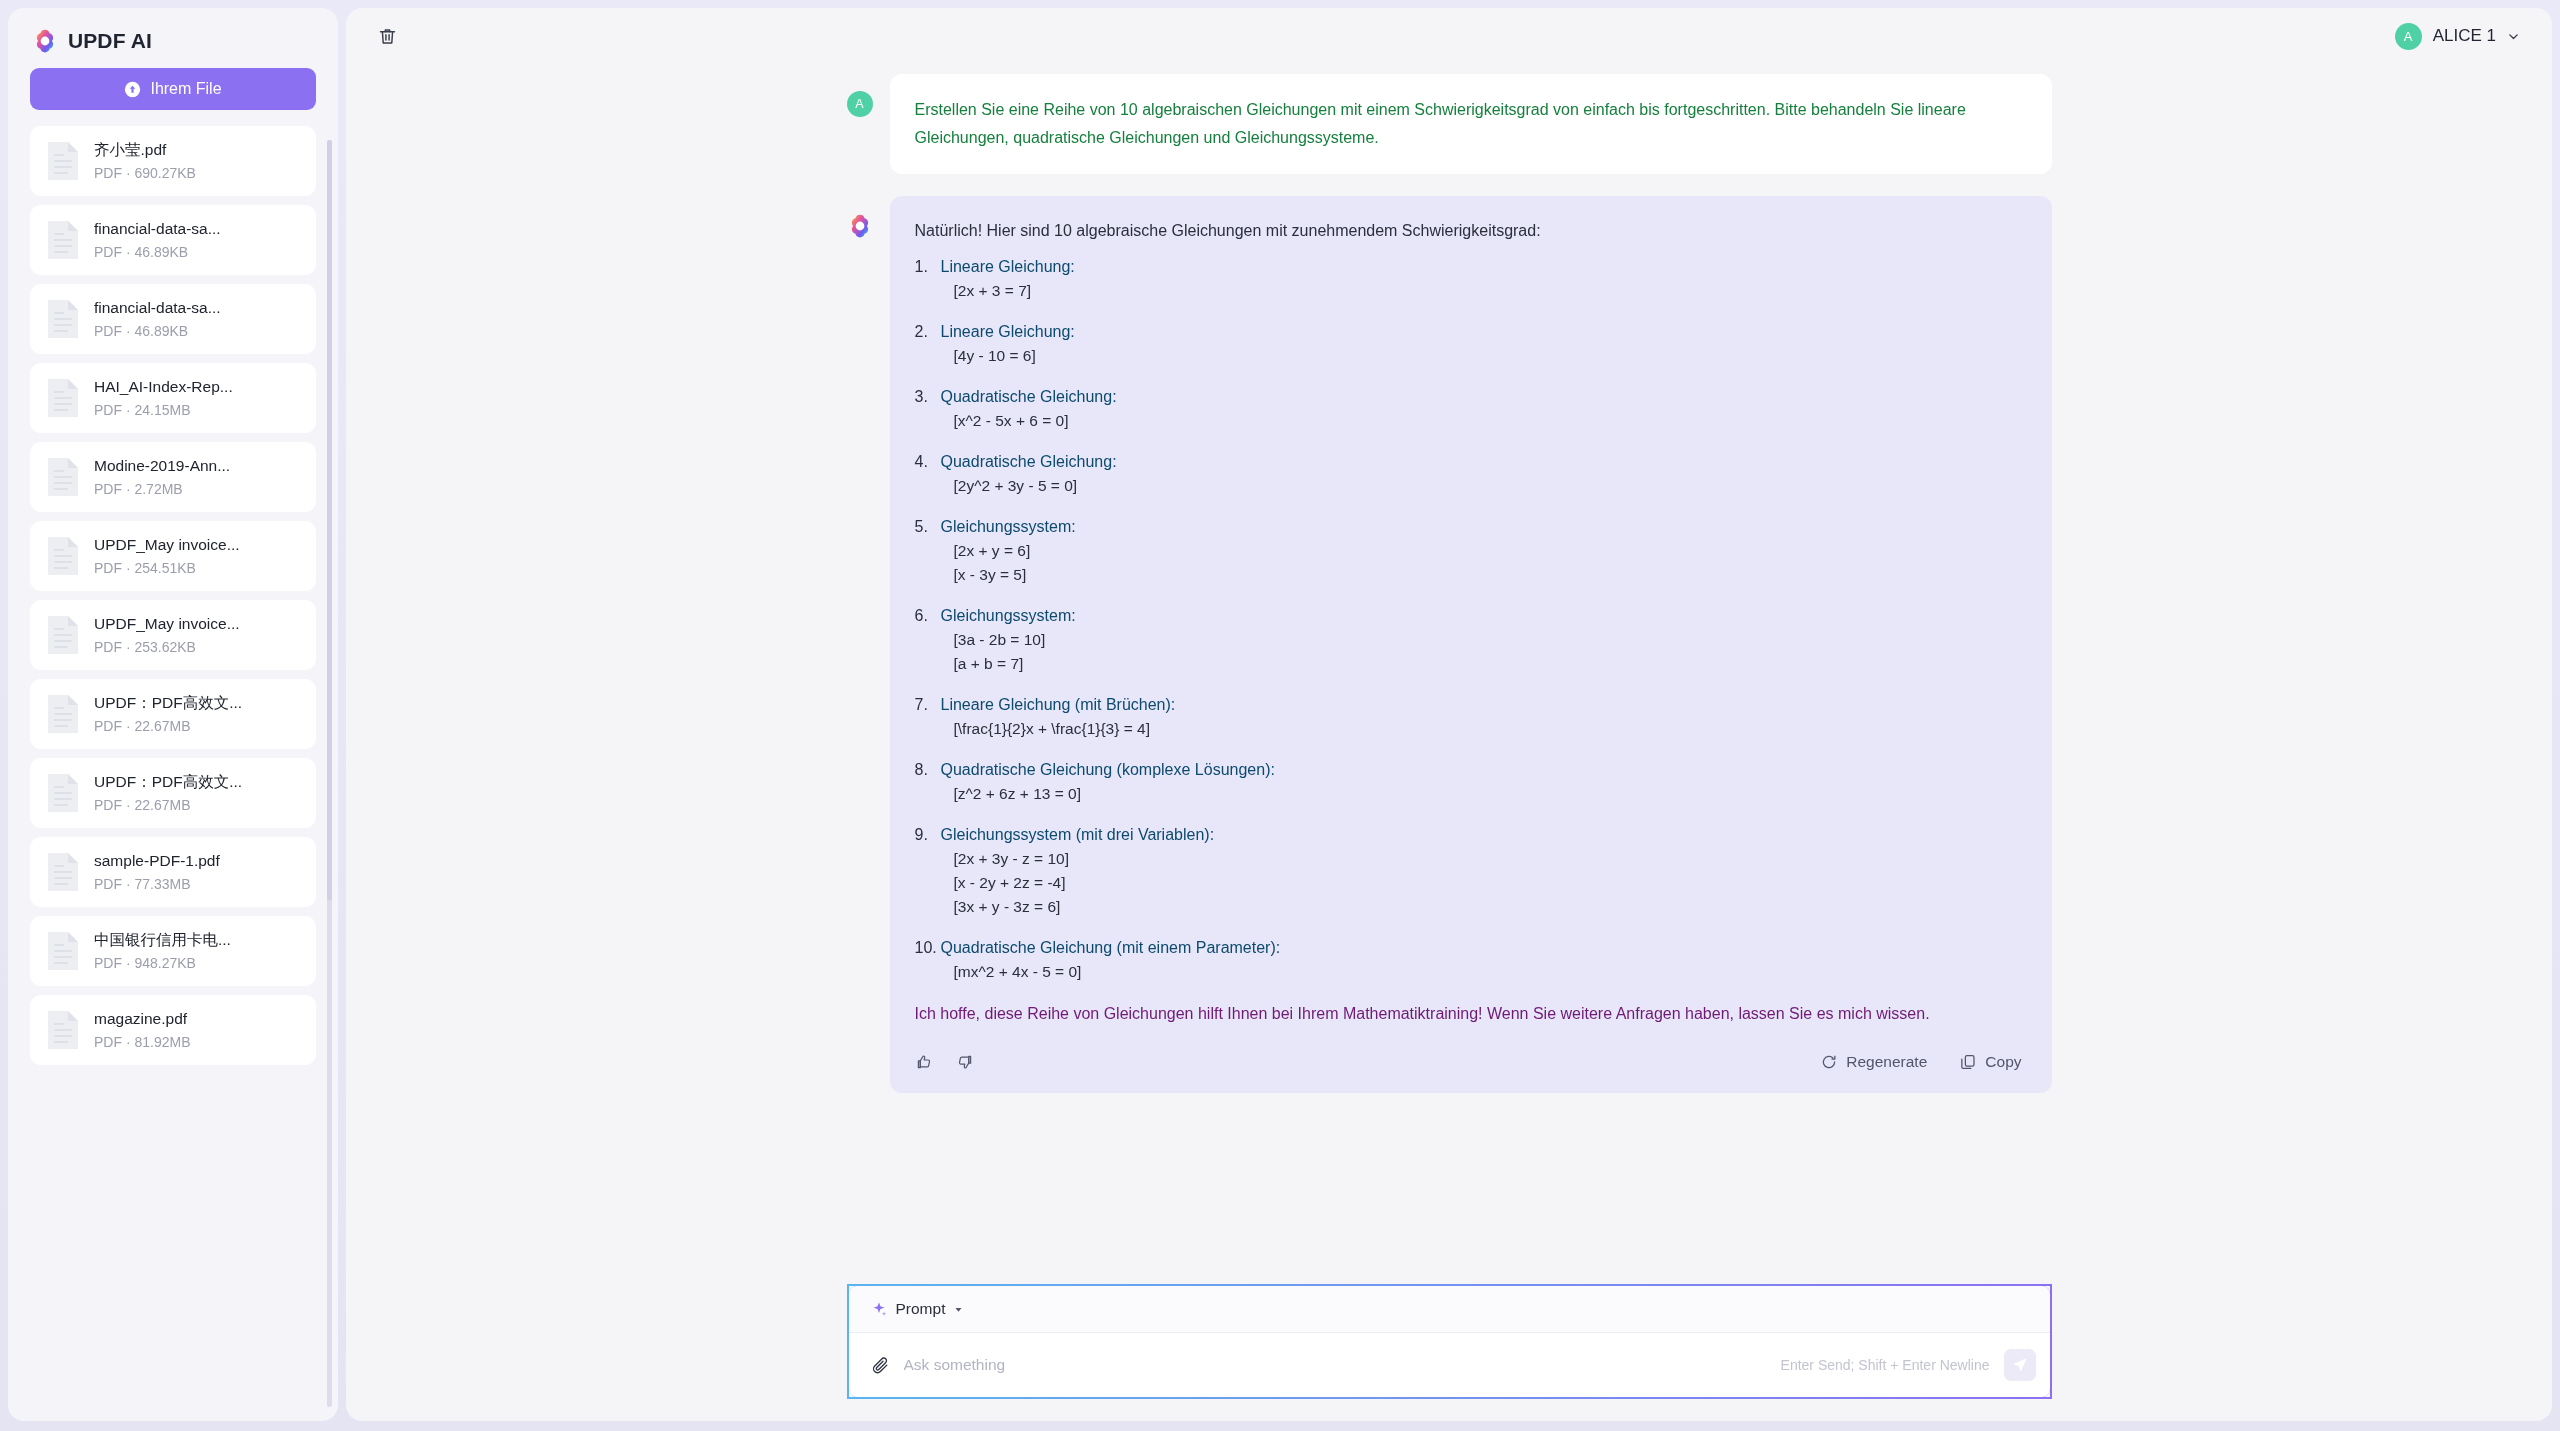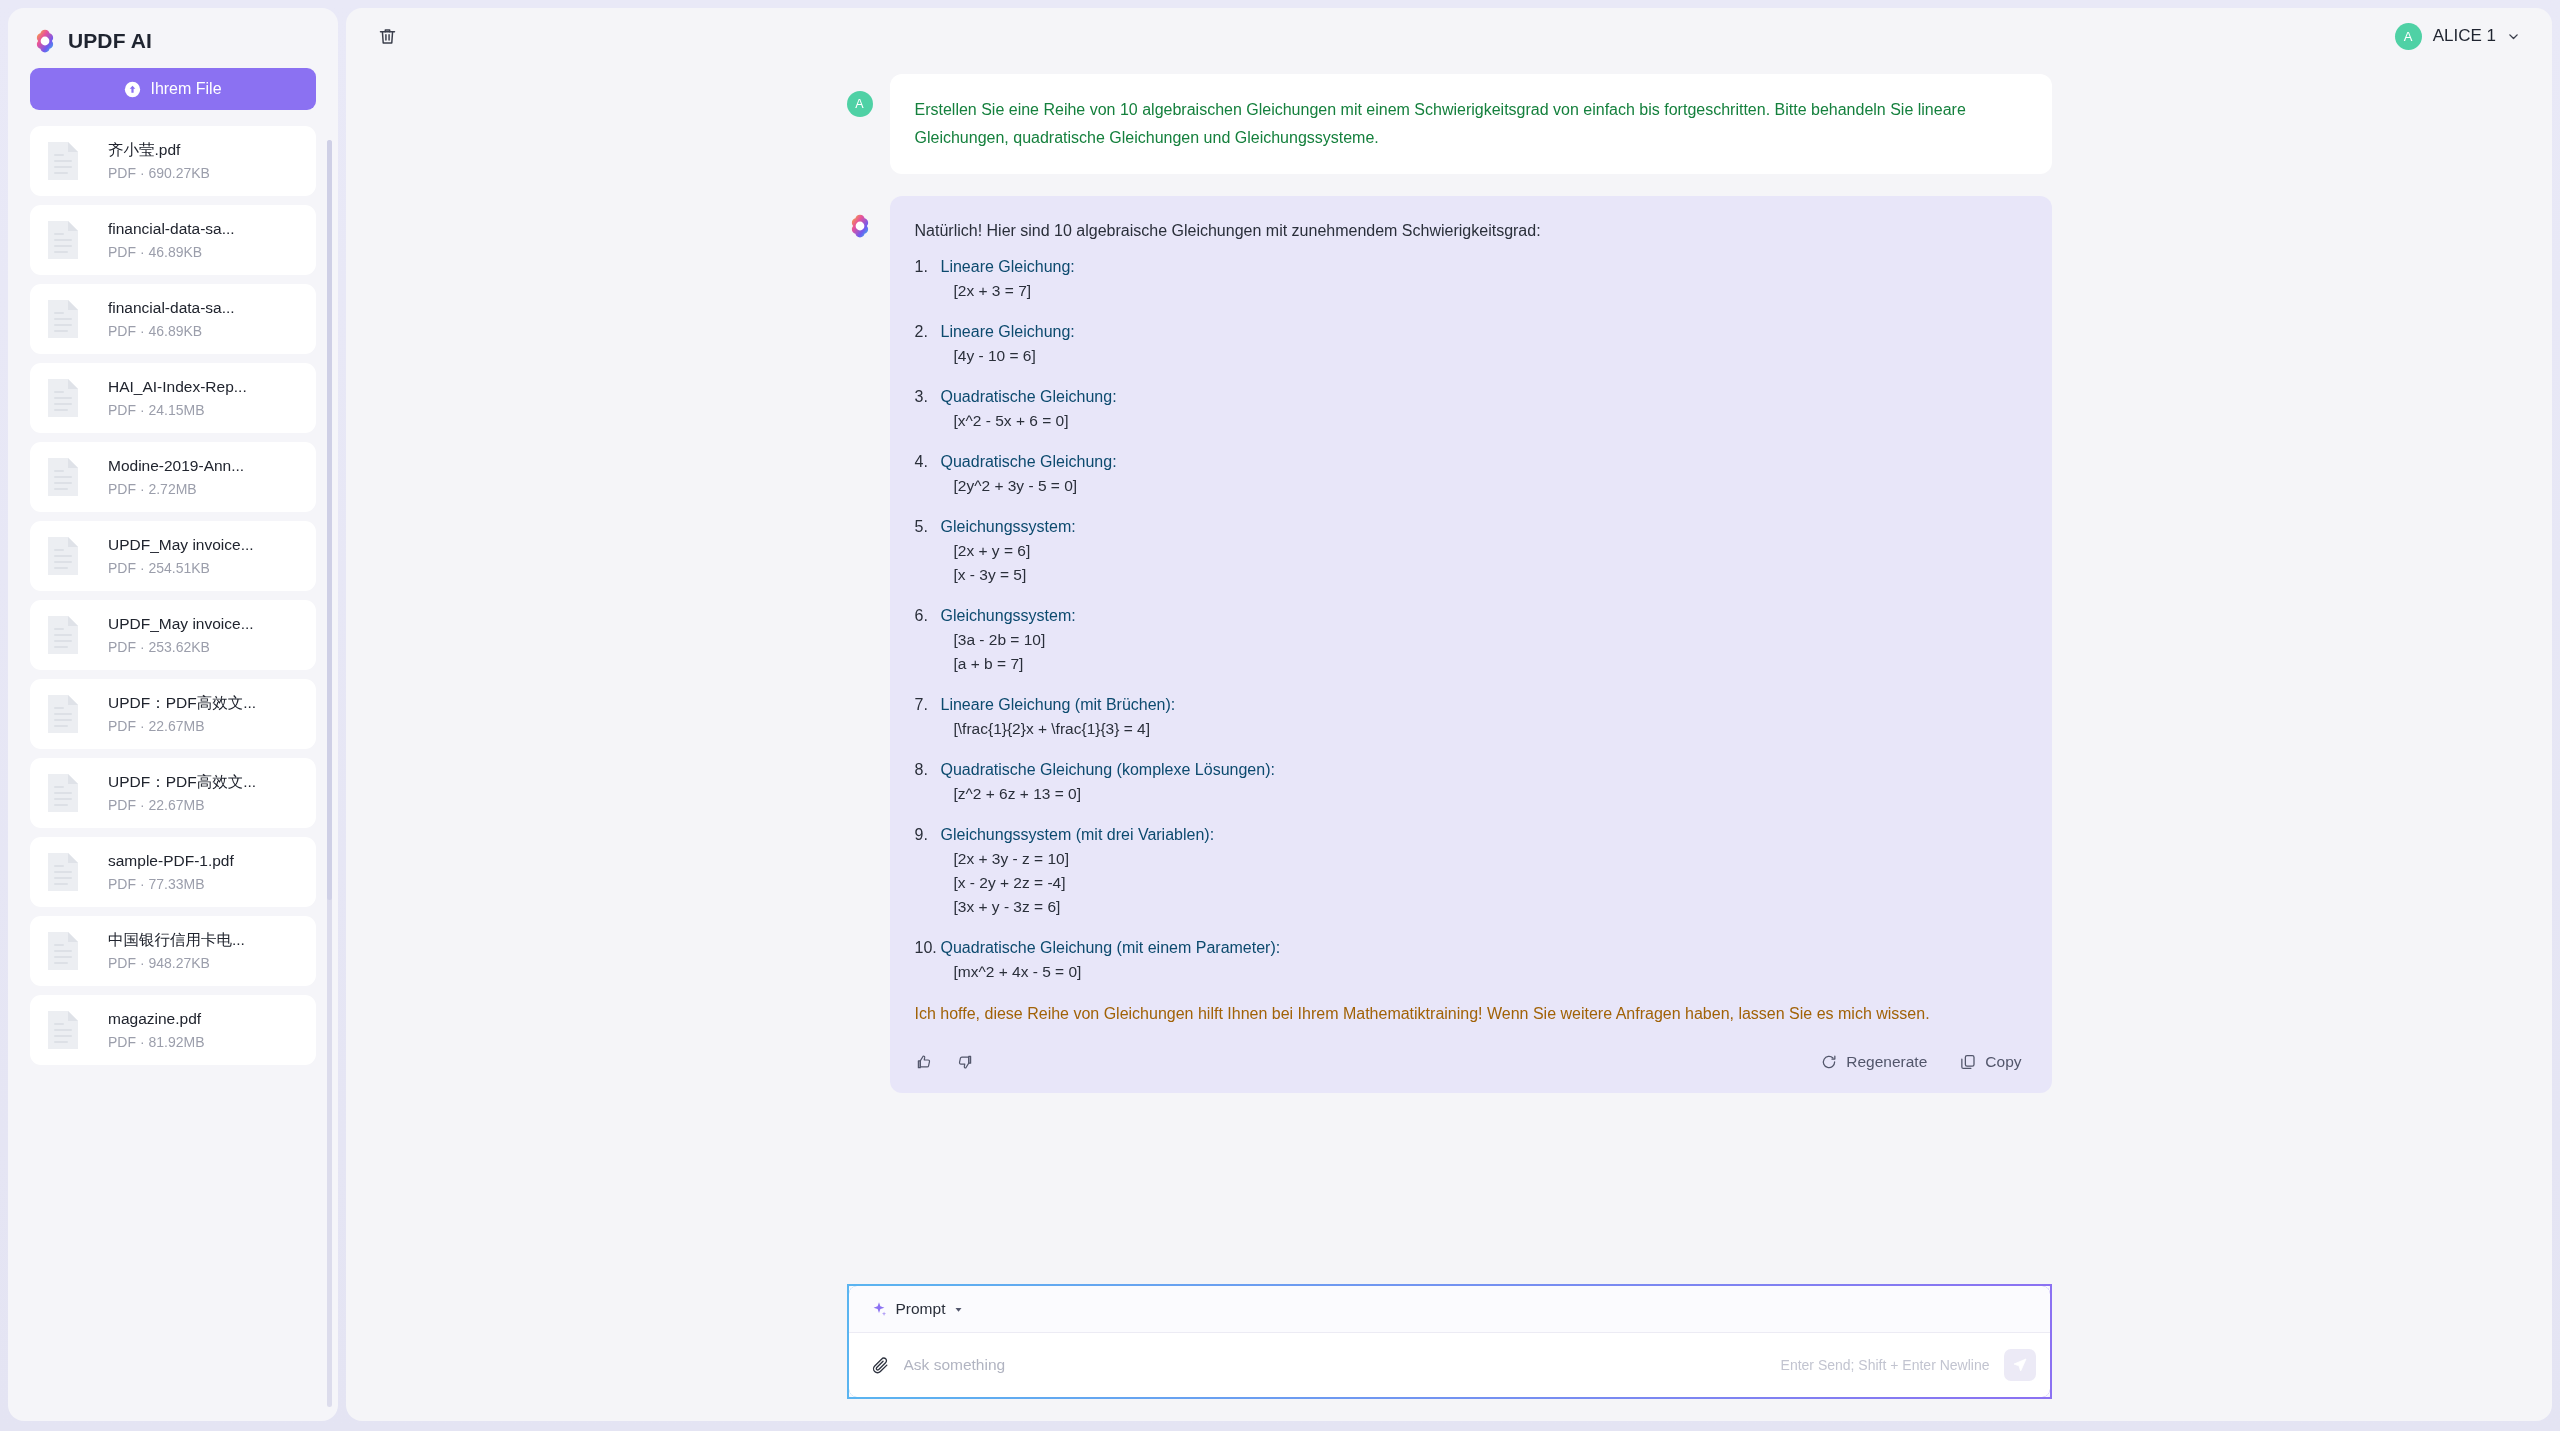--- a/index.html
+++ b/index.html
@@ -65,21 +65,21 @@
     padding: 0 22px 0 22px;
     position: relative;
   }
   .file-card {
     background: #ffffff;
     border-radius: 11px;
     height: 70px;
     margin-bottom: 9px;
     display: flex;
     align-items: center;
-    gap: 28px;
+    gap: 14px;
     padding: 0 14px 0 16px;
     cursor: pointer;
   }
   .file-ico { width: 34px; height: 42px; flex: 0 0 34px; display:block; }
   .file-meta { min-width: 0; overflow: hidden; }
   .file-name {
     font-size: 15.5px;
     color: #20242e;
     white-space: nowrap;
     overflow: hidden;
@@ -208,21 +208,21 @@
   .eq-title { font-size: 16px; line-height: 25px; color: #0c4a6e; }
   .eq-line {
     font-size: 15.5px;
     line-height: 24px;
     color: #2a2f3a;
     padding-left: 13px;
   }
   .ai-outro {
     font-size: 16px;
     line-height: 27px;
-    color: #a16207;
+    color: #701a75;
     margin-top: 14px;
   }
   .msg-actions {
     display: flex;
     justify-content: space-between;
     margin-top: 26px;
   }
   .act-left { display: flex; gap: 23px; }
   .act-right { display: flex; gap: 32px; align-items: center; }
   .act-btn {

